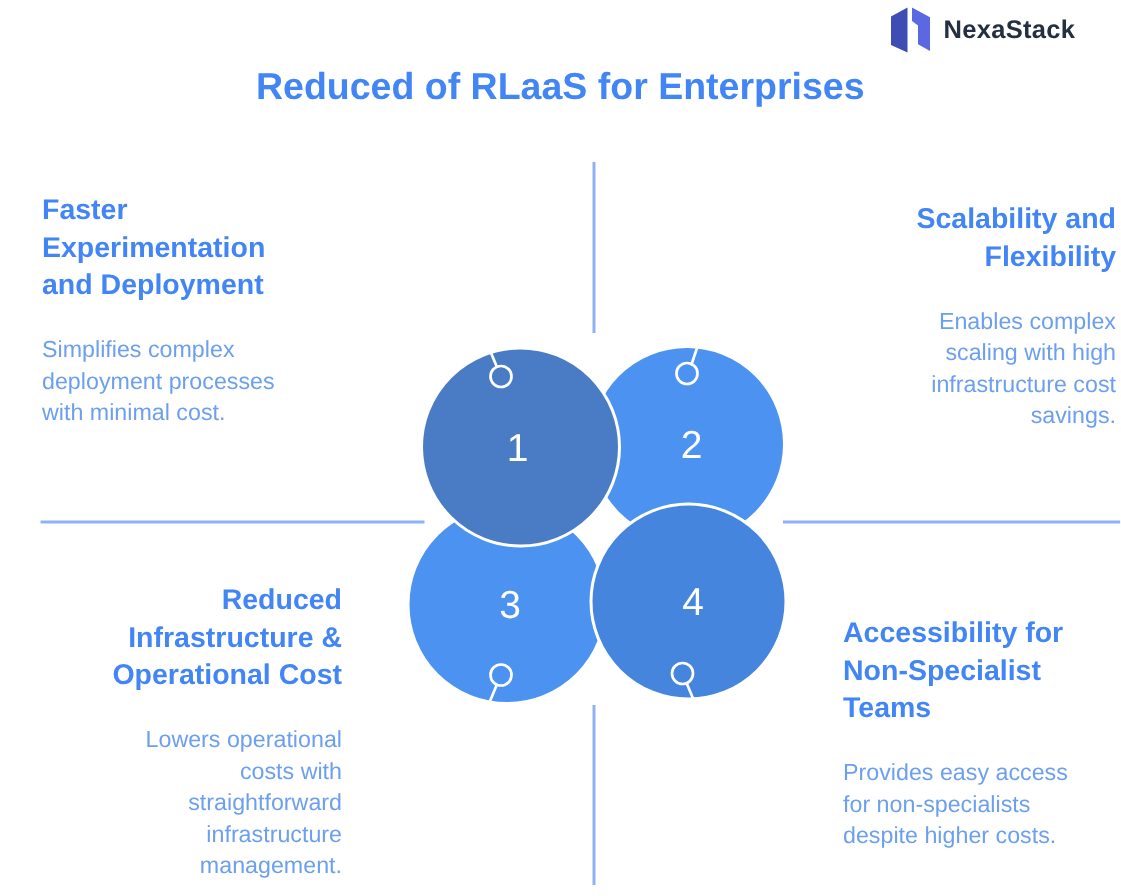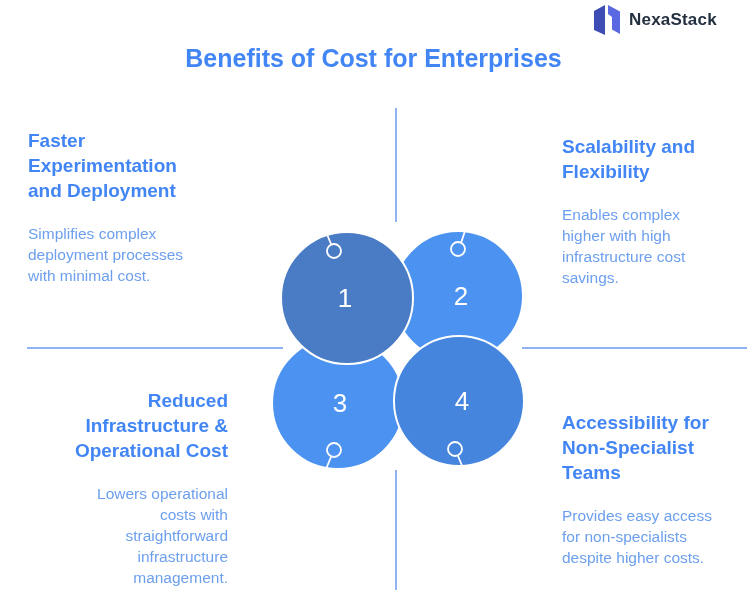--- a/index.html
+++ b/index.html
@@ -42,21 +42,21 @@
     color:var(--heading,#4285F4);
     white-space:pre-line;
   }
   .quad p{
     margin:20px 0 0 0;
     font-size:15.5px;line-height:21px;
     color:var(--body,#6C9FEE);
     white-space:pre-line;
   }
   .q-tl{left:28px;top:128px;width:200px;}
-  .q-tr{left:562px;top:134px;width:182px;text-align:left;}
+  .q-tr{left:562px;top:134px;width:182px;text-align:right;}
   .q-bl{left:28px;top:388px;width:200px;text-align:right;}
   .q-br{left:562px;top:410px;width:185px;text-align:left;}
   
   .venn{position:absolute;left:0;top:0;}
   .venn circle.main{stroke:#ffffff;stroke-width:2;}
   .venn .pin-stem{stroke:#ffffff;stroke-width:1.8;stroke-linecap:round;}
   .venn .pin-ring{fill:none;stroke:#ffffff;stroke-width:1.8;}
   .venn text{
     fill:#ffffff;font-family:"Liberation Sans", sans-serif;
     font-size:26px;font-weight:400;text-anchor:middle;
@@ -68,41 +68,41 @@
 <div class="canvas">
 
   <header class="brand">
     <svg width="30" height="32" viewBox="0 0 30 32">
       <path d="M2,7 L13,1 L13,31 L2,26 Z" fill="#3D4DB4"></path>
       <path d="M16,1 L28,7.5 L28,30 L20,25.5 L20,13 L16,10 Z" fill="#5A69E2"></path>
     </svg>
     <span class="brand-name">NexaStack</span>
   </header>
 
-  <h1 class="page-title">Benefits of Cost for Enterprises</h1>
+  <h1 class="page-title">Reduced of RLaaS for Enterprises</h1>
 
   <div class="divider div-h div-h-left"></div>
   <div class="divider div-h div-h-right"></div>
   <div class="divider div-v div-v-top"></div>
   <div class="divider div-v div-v-bottom"></div>
 
   <div class="quad q-tl">
     <h2>Faster
 Experimentation
 and Deployment</h2>
     <p>Simplifies complex
 deployment processes
 with minimal cost.</p>
   </div>
 
   <div class="quad q-tr">
     <h2>Scalability and
 Flexibility</h2>
     <p>Enables complex
-higher with high
+scaling with high
 infrastructure cost
 savings.</p>
   </div>
 
   <div class="quad q-br">
     <h2>Accessibility for
 Non-Specialist
 Teams</h2>
     <p>Provides easy access
 for non-specialists

